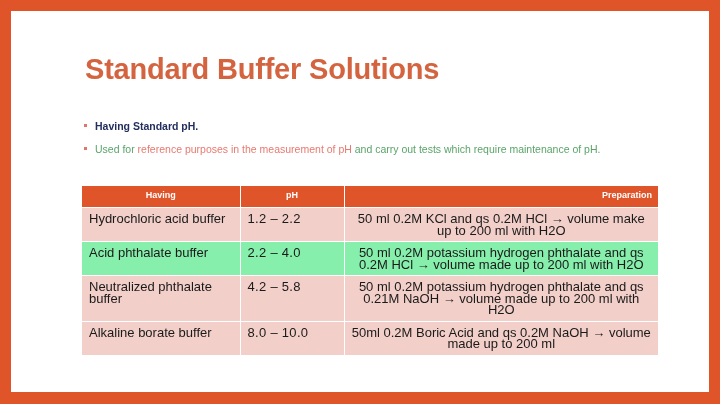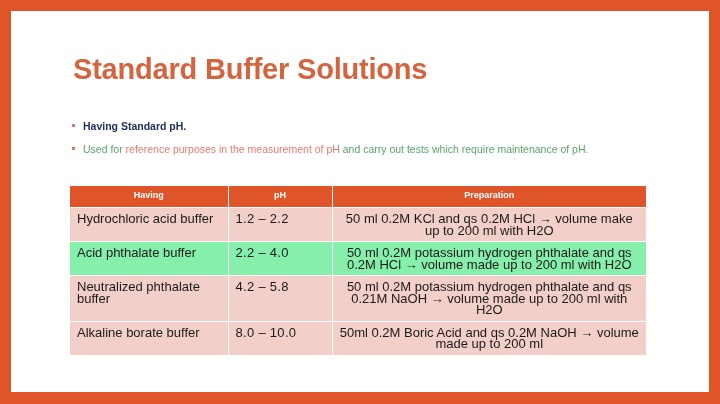--- a/index.html
+++ b/index.html
@@ -16,20 +16,21 @@
   .slide {
     position: relative;
     width: 720px;
     height: 404px;
     box-sizing: border-box;
     background: #ffffff;
     border-top: 11px solid #e0542a;
     border-bottom: 12px solid #e0542a;
     border-left: 11px solid #e0542a;
     border-right: 11px solid #e0542a;
+    padding-left: 12px;
   }
   .inner {
     position: relative;
     width: 100%;
     height: 100%;
     background: #ffffff;
   }
   .title {
     position: absolute;
     left: 62px;
@@ -77,21 +78,21 @@
     table-layout: fixed;
   }
   .tbl th, .tbl td {
     padding: 5px 7px;
     vertical-align: top;
     font-size: 13px;
     line-height: 11.5px;
     border-right: 1.5px solid #ffffff;
     border-bottom: 1.5px solid #ffffff;
   }
-  .tbl th:last-child, .tbl td:last-child { border-right: none; }
+  .tbl th:last-child, .tbl td:last-child { border-right: none; text-align: right; }
   .tbl thead th {
     background: #e0542a;
     color: #ffffff;
     font-size: 9px;
     font-weight: bold;
     text-align: center;
     padding: 4px 6px;
     height: 13px;
   }
   .col-buffer { width: 158px; }

